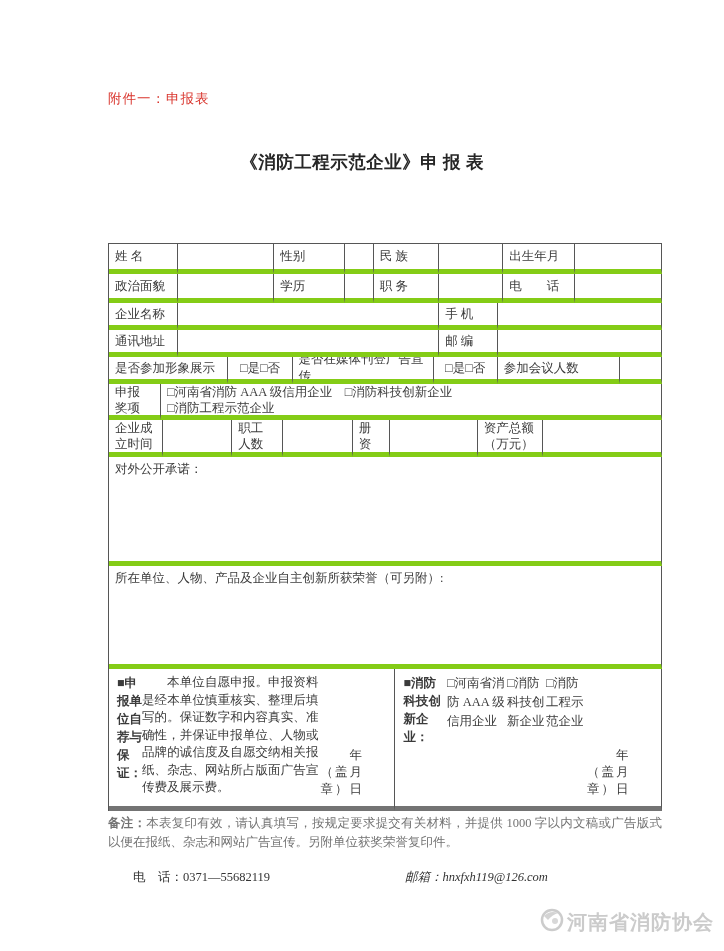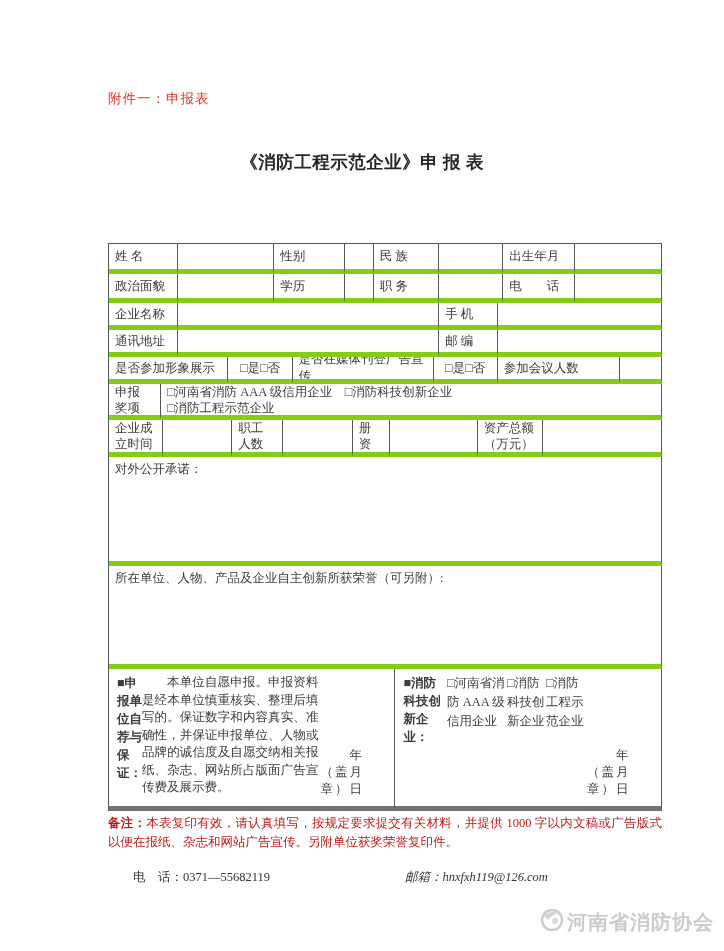--- a/index.html
+++ b/index.html
@@ -49,21 +49,21 @@
     padding:5px 8px 6px 8px;
     font-size:12.5px;
   }
   .bc-heading { font-weight:bold; line-height:18px; }
   .bc-body { text-indent:2em; line-height:17.5px; text-align:justify; }
   .bc-opt { line-height:19px; }
   .bc-spacer { flex:1; }
   .seal-row { display:flex; justify-content:space-between; align-items:flex-end; padding:0 8px 2px 2px; letter-spacing:2px; }
   .remarks {
     position:absolute; left:108px; top:814px; width:554px;
-    font-size:12.5px; line-height:18.5px; color:#b91c1c;
+    font-size:12.5px; line-height:18.5px; color:#737373;
     text-align:justify;
   }
   .remarks b { font-weight:bold; }
   .contact { position:absolute; left:0; top:869px; width:724px; font-size:12.5px; color:#333; }
   .contact .phone { position:absolute; left:133px; }
   .contact .email { position:absolute; left:405px;font-style:italic; }
   .association {
     position:absolute; left:538px; top:906px;
     display:flex; align-items:center; gap:1px;
   }

